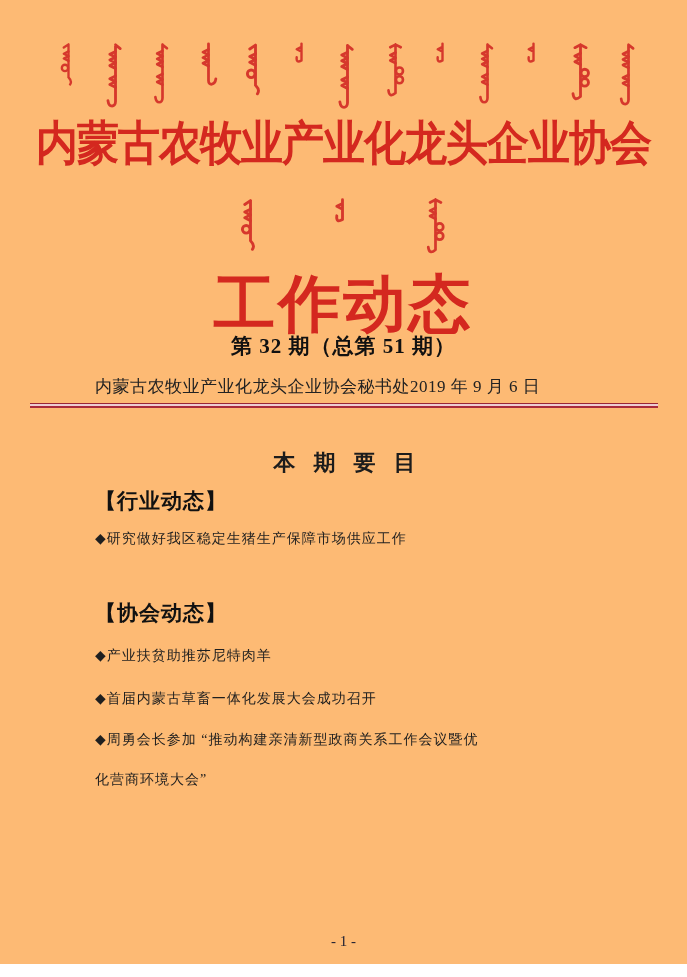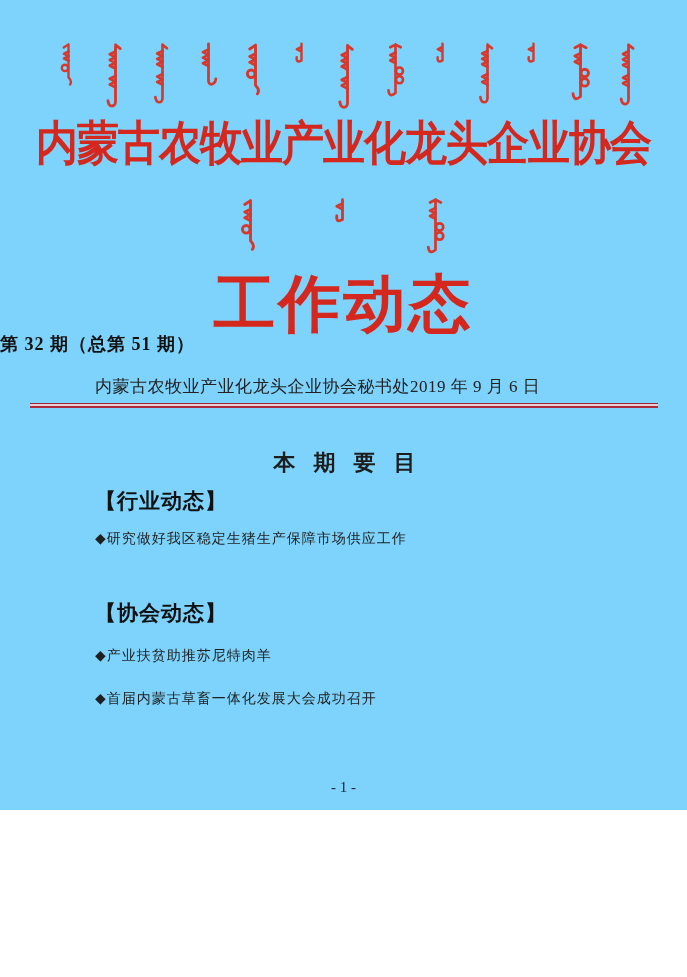--- a/index.html
+++ b/index.html
@@ -1,19 +1,19 @@
 <!DOCTYPE html>
 <html><head>
 <meta charset="utf-8">
 <style>
   html,body{margin:0;padding:0;background:#ffffff;}
   .page{
     position:relative;
-    width:687px;height:810px;
-    background:#7dd3fc;
+    width:687px;height:964px;
+    background:#fdba74;
     margin:0 auto;
     overflow:hidden;
     font-family:"Liberation Serif","DejaVu Serif",serif;
     color:#1c1c1c;
   }
   
   .mg-row{position:absolute;display:flex;align-items:flex-start;}
   .mg-top{top:42px;left:58px;right:48px;justify-content:space-between;}
   .mg-mid{top:197px;left:0;right:0;justify-content:center;gap:72px;}
   .mg{color:#d6382c;display:block;}
@@ -29,22 +29,22 @@
   
   .main-title{
     position:absolute;top:250px;left:0;right:0;margin:12px;
     text-align:center;
     font-size:62px;font-weight:bold;letter-spacing:3px;
     color:#d4281f;
     white-space:nowrap;
   }
   .issue{
     position:absolute;top:332px;left:0;right:0;
-    text-align:left;
-    font-size:18px;font-weight:bold;letter-spacing:1px;
+    text-align:center;
+    font-size:21px;font-weight:bold;letter-spacing:1px;
     color:#111111;
     font-family:Liberation Serif, serif;
   }
   .pubrow{
     position:absolute;top:375px;left:95px;right:88px;
     display:flex;align-items:baseline;
     font-size:17px;letter-spacing:0.5px;color:#222222;
   }
   .rule{
     position:absolute;top:403px;left:30px;right:29px;
@@ -190,17 +190,19 @@
 
   <div class="toc-heading">本 期 要 目</div>
 
   <div class="toc">
     <div class="toc-sec-title">【行业动态】</div>
     <div class="toc-item">◆研究做好我区稳定生猪生产保障市场供应工作</div>
 
     <div class="toc-sec-title sec2">【协会动态】</div>
     <div class="toc-item gap">◆产业扶贫助推苏尼特肉羊</div>
     <div class="toc-item gap">◆首届内蒙古草畜一体化发展大会成功召开</div>
+    <div class="toc-item long">◆周勇会长参加 “推动构建亲清新型政商关系工作会议暨优
+化营商环境大会”</div>
   </div>
 
   <div class="footer-page">- 1 -</div>
 
 </div>
 
 </body></html>

